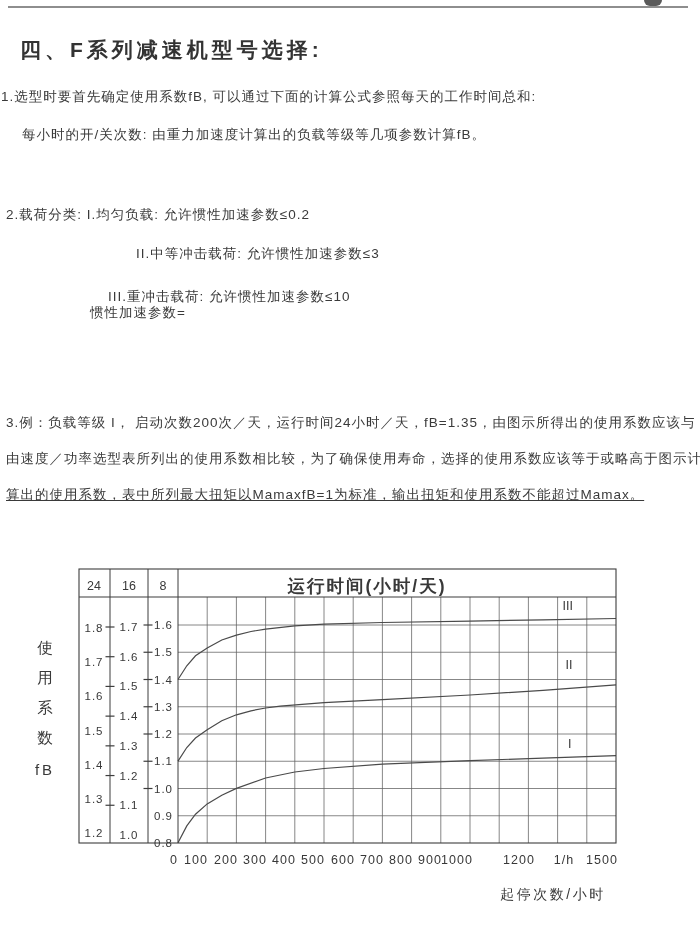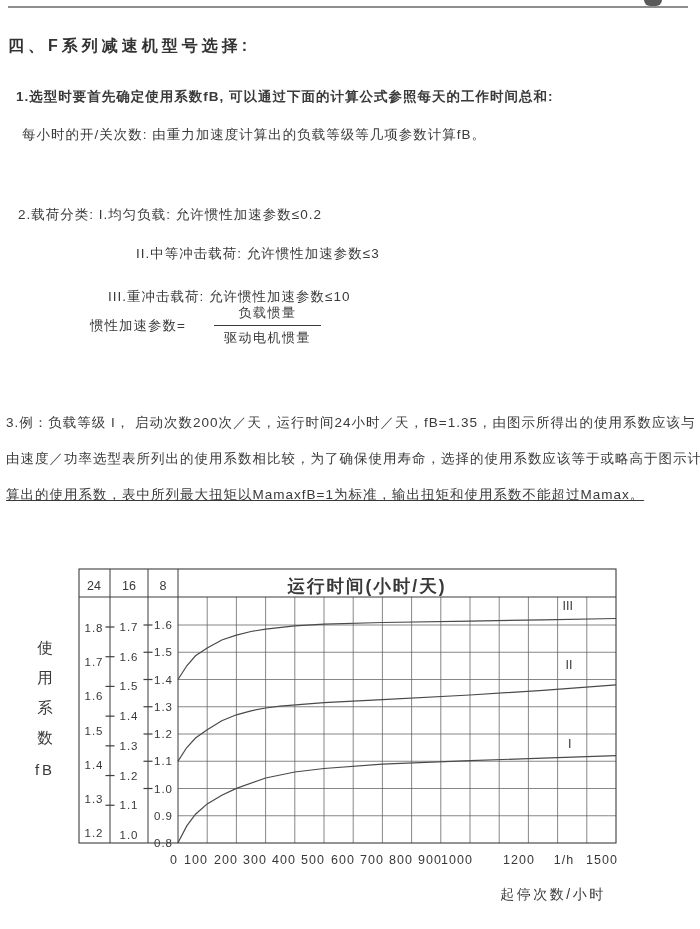--- a/index.html
+++ b/index.html
@@ -1,25 +1,25 @@
 <!DOCTYPE html>
 <html><head>
 <meta charset="utf-8">
 <style>
   html,body{margin:0;padding:0;}
   body{width:700px;height:929px;background:#ffffff;position:relative;overflow:hidden;
        font-family:"Liberation Sans","DejaVu Sans",sans-serif;color:#3a3a3a;}
   .abs{position:absolute;}
   #top-rule{left:8px;top:6px;width:680px;height:2px;background:#8e8e8e;}
   #corner-arc{left:644px;top:0;width:18px;height:6px;background:#5a5a5a;border-radius:0 0 9px 9px;}
-  #page-title{left:8px;top:36px;font-size:16px;font-weight:bold;letter-spacing:4px;color:#333;text-align:center;}
+  #page-title{left:20px;top:36px;font-size:21px;font-weight:bold;letter-spacing:4px;color:#333;text-align:center;}
   .para{font-size:13.5px;letter-spacing:1px;white-space:nowrap;color:#3a3a3a;}
-  #p1 {left:16px; top:88px;font-weight:bold;}
+  #p1 {left:1px; top:88px;}
   #p1b{left:22px;top:126px;text-align:right;}
-  #p2 {left:18px; top:206px;}
+  #p2 {left:6px; top:206px;}
   #p2i2{left:92px;top:245px;margin-left:44px;}
   #p2i3{left:108px;top:288px;}
   #formula{left:90px;top:304px;display:flex;align-items:center;gap:24px;}
   #formula .lhs{font-size:13.5px;letter-spacing:1px;}
   #formula .frac{display:inline-block;text-align:center;margin-left:4px;}
   #formula .frac .num,#formula .frac .den{font-size:13px;letter-spacing:1.5px;padding:0 10px;}
   #formula .frac .bar{border-top:1.5px solid #3a3a3a;margin:3px 0;}
   #p3l1{left:6px;top:414px;}
   #p3l2{left:6px;top:450px;}
   #p3l3{left:6px;top:486px;text-decoration:underline;}
@@ -36,25 +36,20 @@
 
 <div id="p1" class="abs para">1.选型时要首先确定使用系数fB, 可以通过下面的计算公式参照每天的工作时间总和:</div>
 <div id="p1b" class="abs para">每小时的开/关次数: 由重力加速度计算出的负载等级等几项参数计算fB。</div>
 
 <div id="p2" class="abs para">2.载荷分类: I.均匀负载: 允许惯性加速参数≤0.2</div>
 <div id="p2i2" class="abs para">II.中等冲击载荷: 允许惯性加速参数≤3</div>
 <div id="p2i3" class="abs para">III.重冲击载荷: 允许惯性加速参数≤10</div>
 
 <div id="formula" class="abs">
   <span class="lhs">惯性加速参数=</span>
-  <span class="frac">
-    <span class="num" style="display:block">负载惯量</span>
-    <span class="bar" style="display:block"></span>
-    <span class="den" style="display:block">驱动电机惯量</span>
-  </span>
 </div>
 
 <div id="p3l1" class="abs para">3.例：负载等级 I， 启动次数200次／天，运行时间24小时／天，fB=1.35，由图示所得出的使用系数应该与</div>
 <div id="p3l2" class="abs para">由速度／功率选型表所列出的使用系数相比较，为了确保使用寿命，选择的使用系数应该等于或略高于图示计</div>
 <div id="p3l3" class="abs para">算出的使用系数，表中所列最大扭矩以MamaxfB=1为标准，输出扭矩和使用系数不能超过Mamax。</div>
 
 <div id="chart-wrap" class="abs">
   <svg id="chart-svg" width="700" height="379" viewBox="0 550 700 379">
       <line x1="207.2" y1="597" x2="207.2" y2="843" stroke="#5f5f5f" stroke-width="0.75"></line>
       <line x1="236.4" y1="597" x2="236.4" y2="843" stroke="#5f5f5f" stroke-width="0.75"></line>

